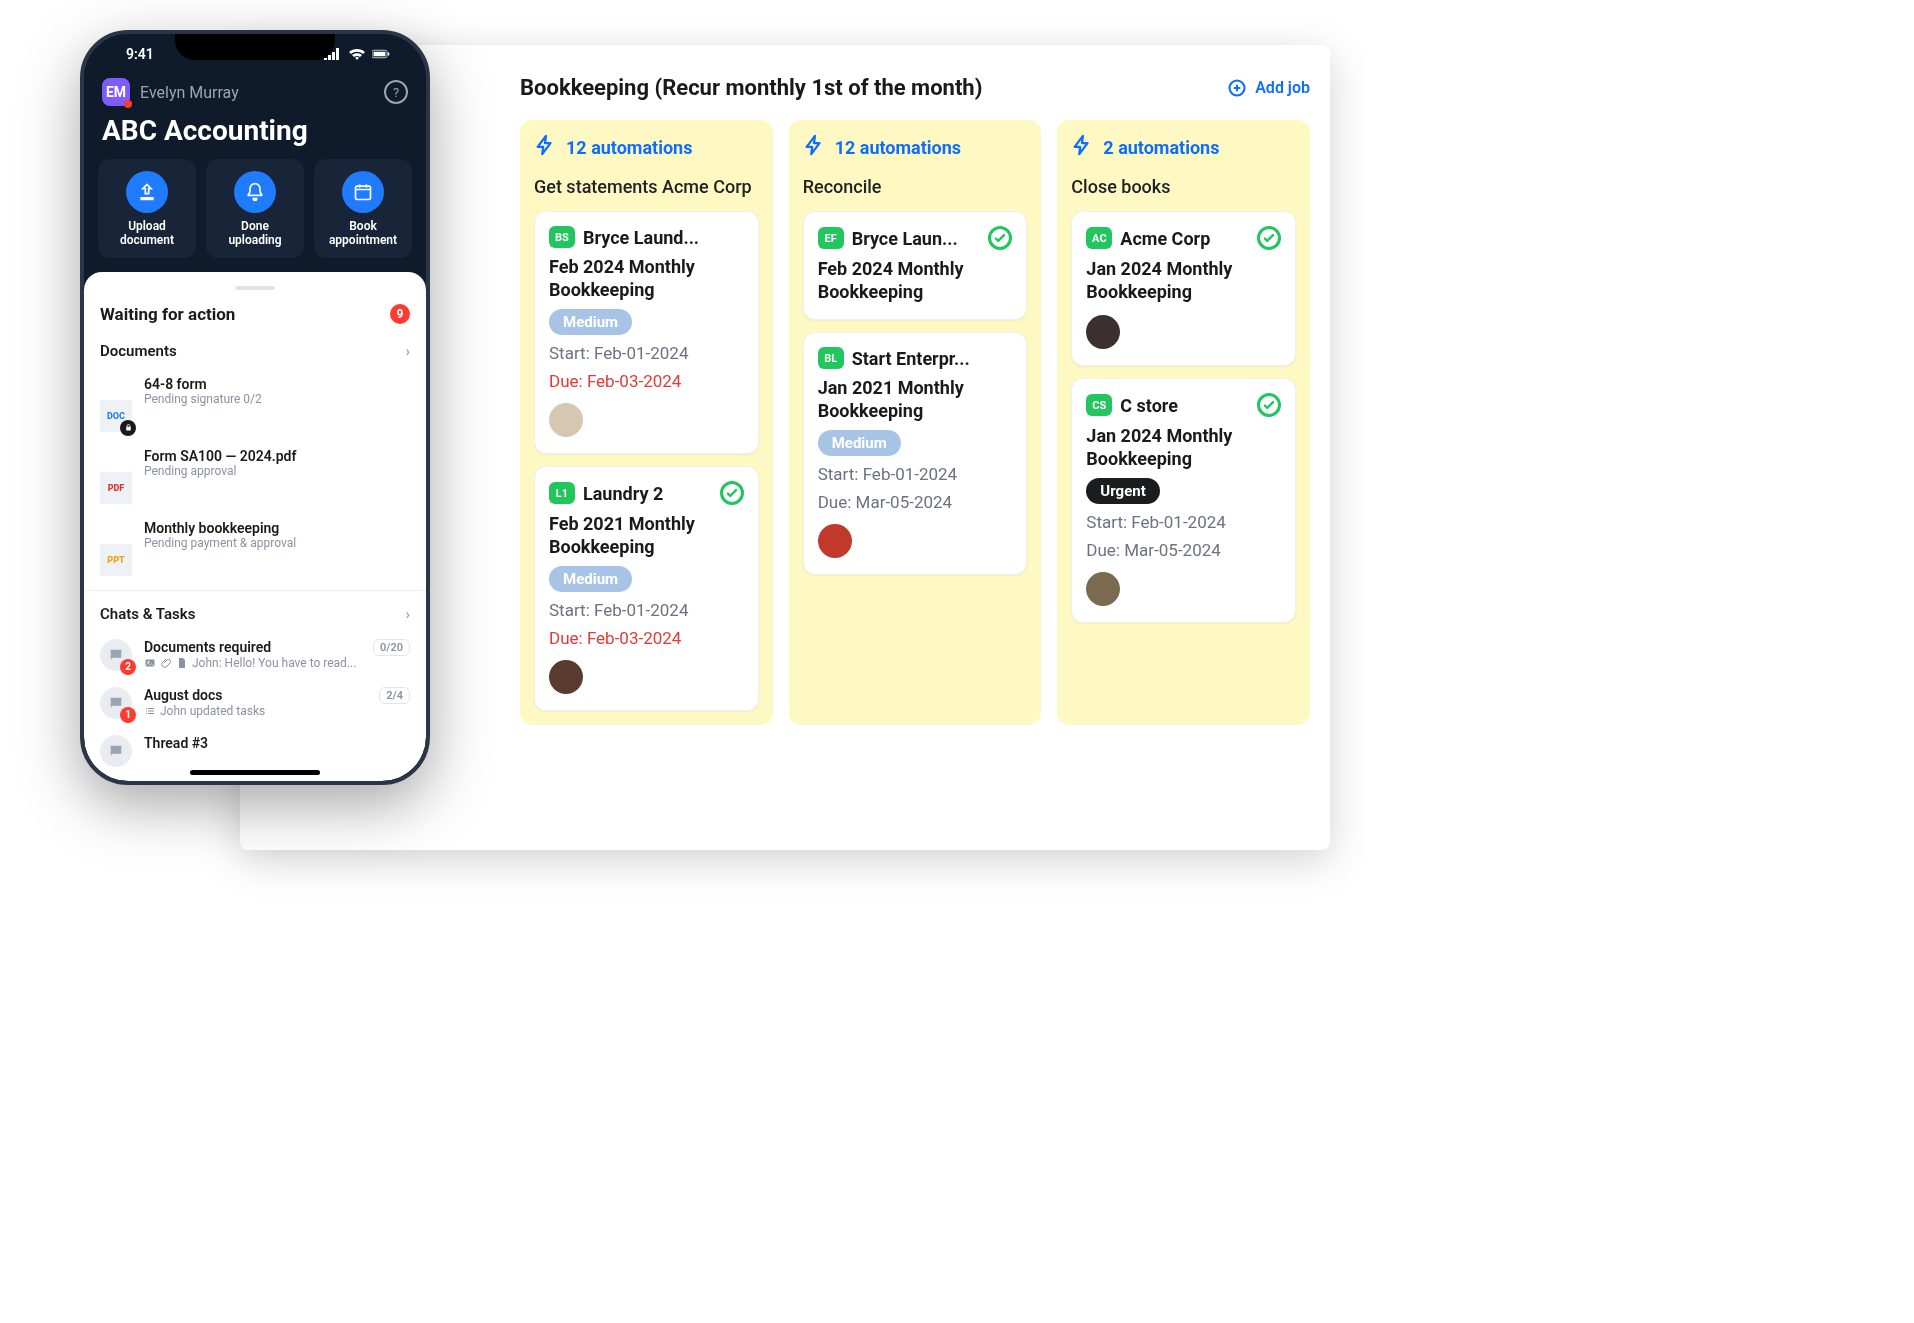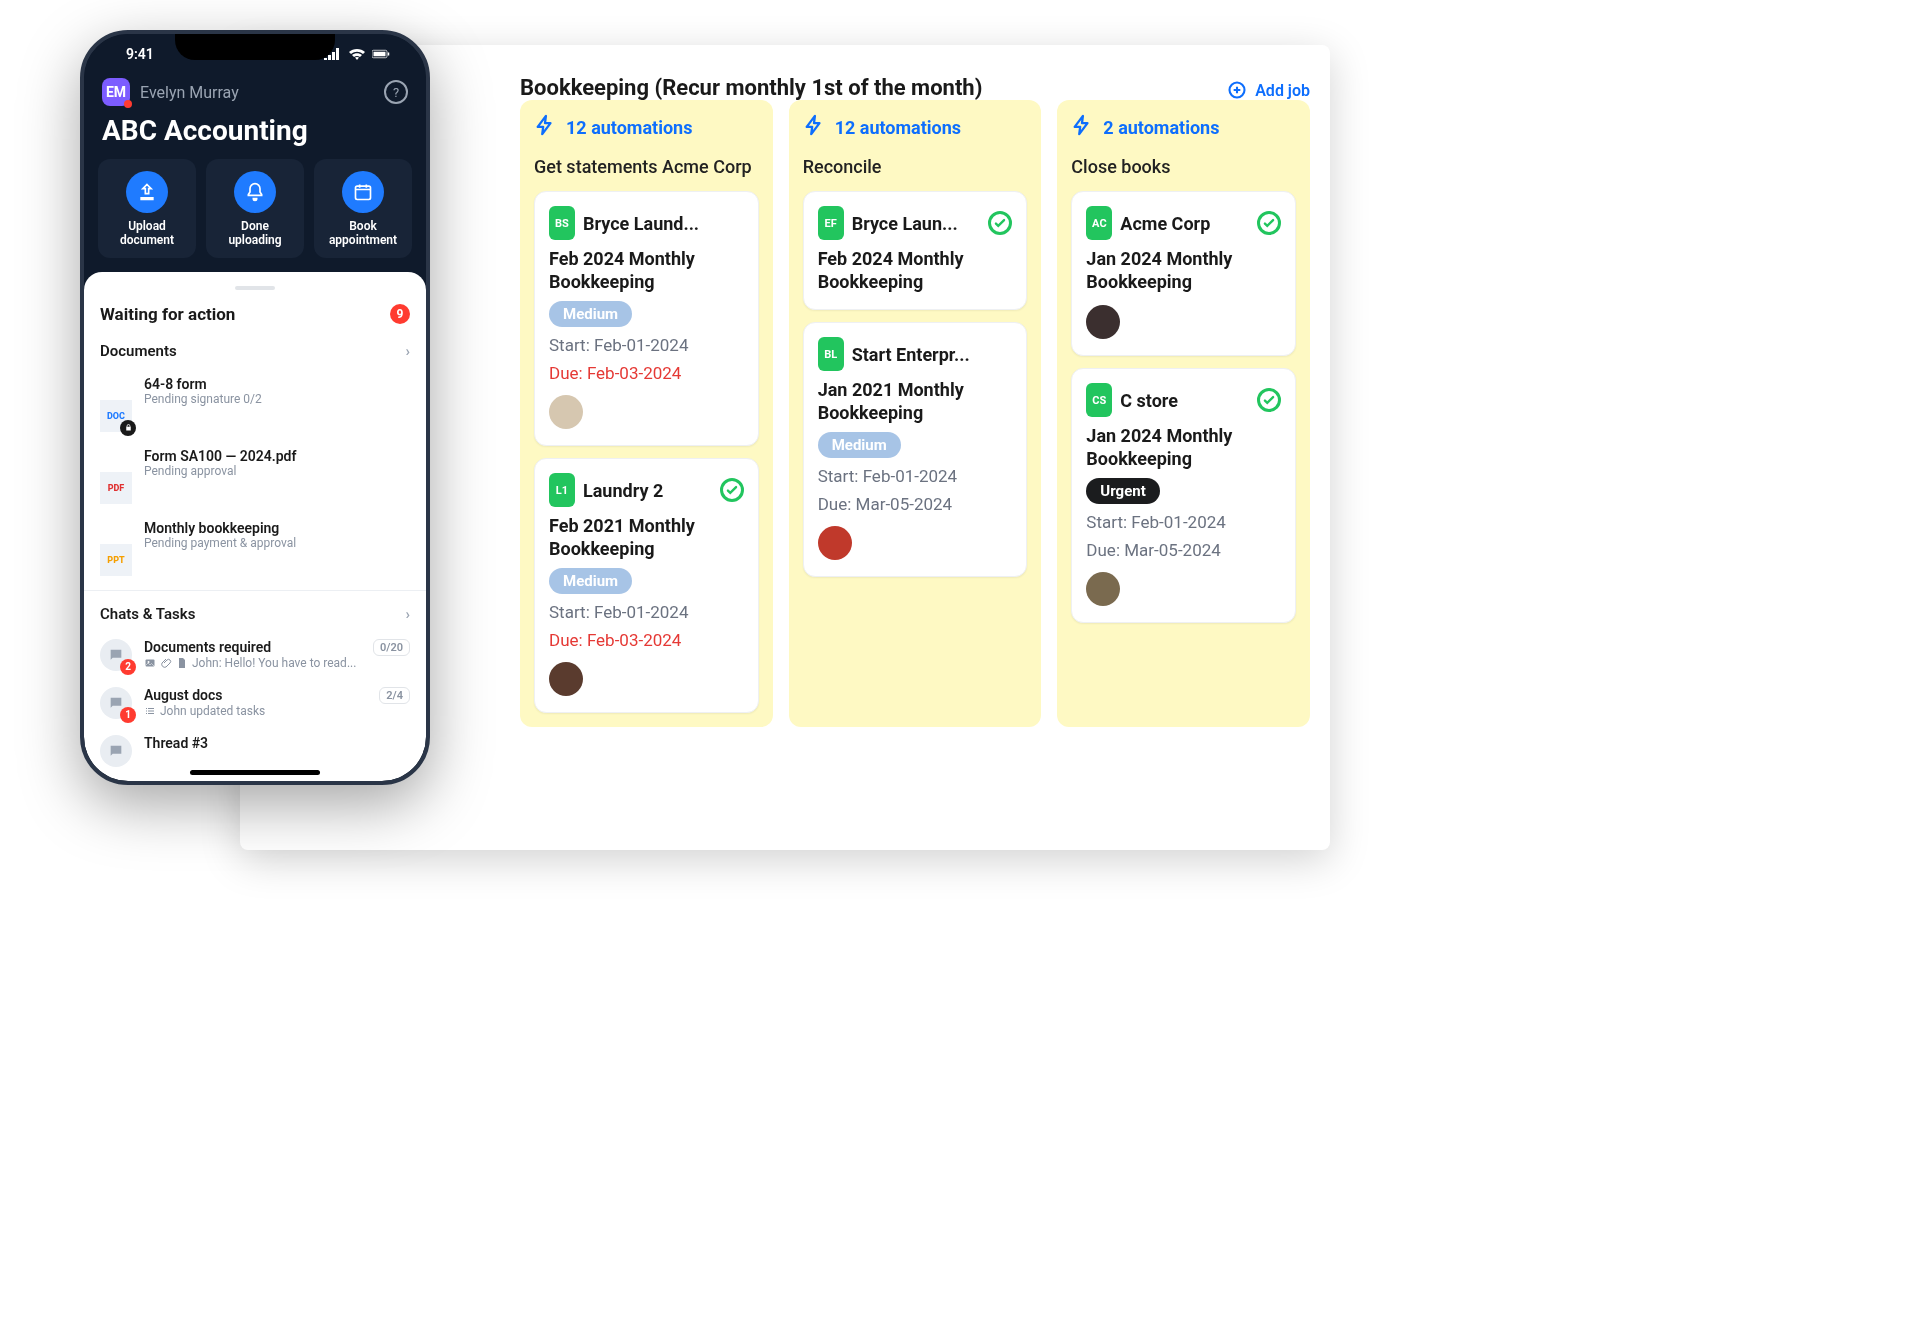--- a/index.html
+++ b/index.html
@@ -5,38 +5,38 @@
   * { box-sizing: border-box; margin: 0; padding: 0; font-family: -apple-system, BlinkMacSystemFont, "Segoe UI", Roboto, sans-serif; }
   body { background:#fff; width:1914px; height:1323px; position:relative; }
   .scene { position:absolute; left:70px; top:20px; width:1230px; height:840px; }
 
   
   .board {
     position:absolute; left:170px; top:25px; width:1090px; height:805px;
     background:#fff; border-radius:8px; box-shadow:0 10px 40px rgba(0,0,0,.18);
     padding:30px 20px 30px 280px;
   }
-  .board-header { display:flex; justify-content:space-between; align-items:flex-end; }
+  .board-header { display:flex; justify-content:space-between; align-items:center; margin-bottom:20px; }
   .board-title { font-size:22px; font-weight:700; color:#1a1a1a; }
   .add-job { display:flex; align-items:center; gap:8px; color:#0d6efd; font-weight:600; cursor:pointer; }
   .add-job svg { width:20px; height:20px; }
 
   .columns { display:flex; gap:16px; }
   .column { flex:1; background:#fef9c3; border-radius:12px; padding:14px; display:flex; flex-direction:column; gap:12px; }
   .auto-row { display:flex; align-items:center; gap:10px; color:#0d6efd; font-weight:700; font-size:18px; }
   .auto-row svg { width:22px; height:22px; }
   .col-sub { font-size:18px; color:#222; font-weight:500; margin:4px 0 2px; }
 
   .card {
     background:#fff; border-radius:12px; padding:14px 14px 16px; box-shadow:0 1px 2px rgba(0,0,0,.06);
     display:flex; flex-direction:column; gap:8px; border:1px solid #eef0f3;
   }
   .card-top { display:flex; align-items:center; gap:8px; justify-content:space-between; }
   .card-top-left { display:flex; align-items:center; gap:8px; min-width:0; }
-  .avatar-pill { width:26px; height:34px; border-radius:6px; display:flex; align-items:center; justify-content:center; font-size:11px; font-weight:700; color:#fff; flex-shrink:0;}
+  .avatar-pill { width:26px; height:22px; border-radius:6px; display:flex; align-items:center; justify-content:center; font-size:11px; font-weight:700; color:#fff; flex-shrink:0;}
   .cust-name { font-weight:700; font-size:18px; color:#1a1a1a; white-space:nowrap; overflow:hidden; text-overflow:ellipsis; max-width:130px;}
   .check { width:24px; height:24px; border:3px solid #22c55e; border-radius:50%; display:flex; align-items:center; justify-content:center; flex-shrink:0;}
   .check svg{width:14px;height:14px;}
   .card-title { font-weight:700; font-size:18px; color:#1a1a1a; line-height:1.25;}
   .pill { display:inline-flex; padding:4px 14px; border-radius:999px; font-weight:700; font-size:15px; width:fit-content;}
   .pill-med { background:#a7c4e6; color:#fff; }
   .pill-urg { background:#1b1c1e; color:#fff; }
   .date-row { font-size:17px; color:#6b7280; }
   .date-due-red { color:#e53935; }
   .assignee { width:34px; height:34px; border-radius:50%; background:#ccc center/cover no-repeat; margin-top:4px;}

